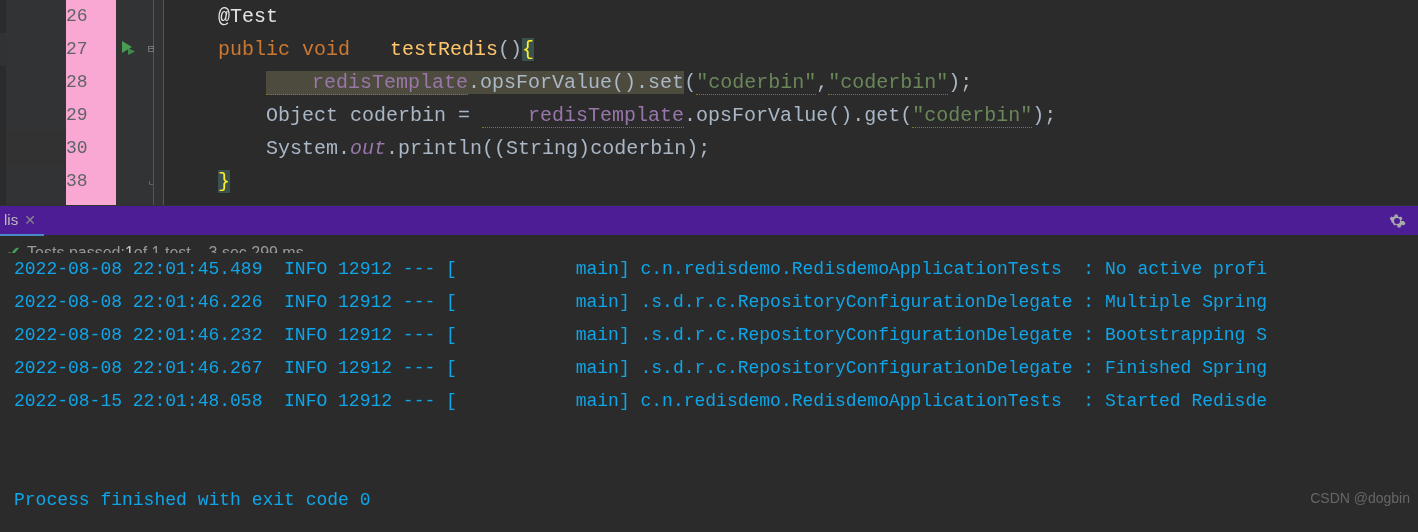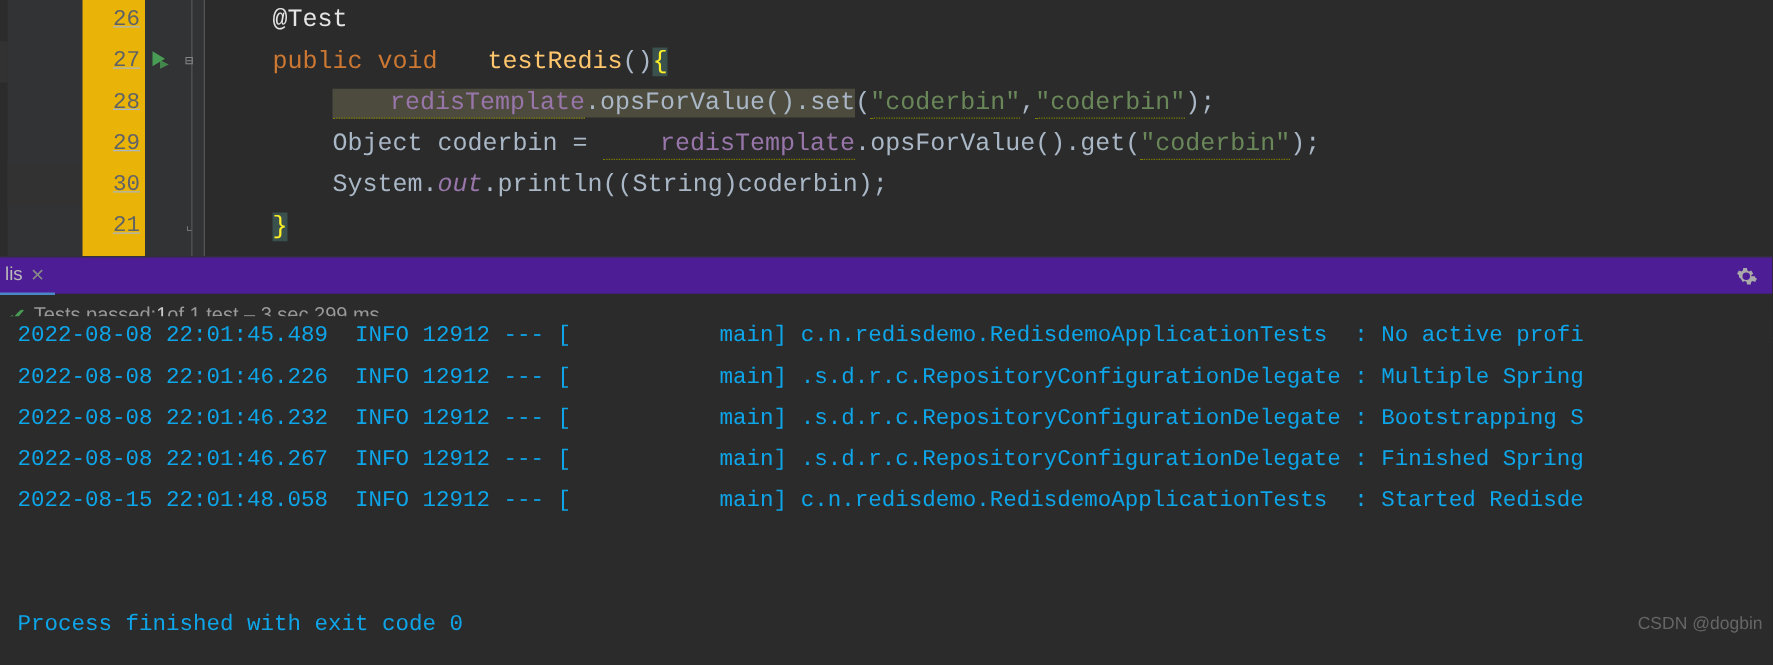--- a/index.html
+++ b/index.html
@@ -23,24 +23,23 @@
   .gutter-narrow {
     width: 6px;
     background: #2b2b2b;
   }
   .gutter-highlight {
     background: #323232;
     height: 33px;
   }
   .line-numbers {
     width: 50px;
-    background: #eab308;
-    text-align: right;
+    background: #f9a8d4;
+    text-align: left;
     padding-right: 4px;
-    text-decoration: underline;
   }
   .line-number {
     height: 33px;
     line-height: 33px;
     color: #606366;
     font-size: 18px;
   }
   .gutter-icons {
     width: 28px;
     background: #313335;
@@ -174,21 +173,21 @@
   <div class="gutter-left">
     <div style="height:132px"></div>
     <div class="gutter-highlight" style="height:33px;margin-top:0"></div>
   </div>
   <div class="line-numbers">
     <div class="line-number">26</div>
     <div class="line-number">27</div>
     <div class="line-number">28</div>
     <div class="line-number">29</div>
     <div class="line-number">30</div>
-    <div class="line-number">21</div>
+    <div class="line-number">38</div>
   </div>
   <div class="gutter-icons">
     <span class="run-icon">
       <svg width="18" height="18" viewBox="0 0 18 18">
           <path d="M4 3 L4 15 L14 9 Z" fill="#499c54"></path>
           <path d="M10 10 L10 17 L17 13.5 Z" fill="#499c54" opacity="0.8"></path>
         </svg>
     </span>
   </div>
   <div class="gutter-fold">

